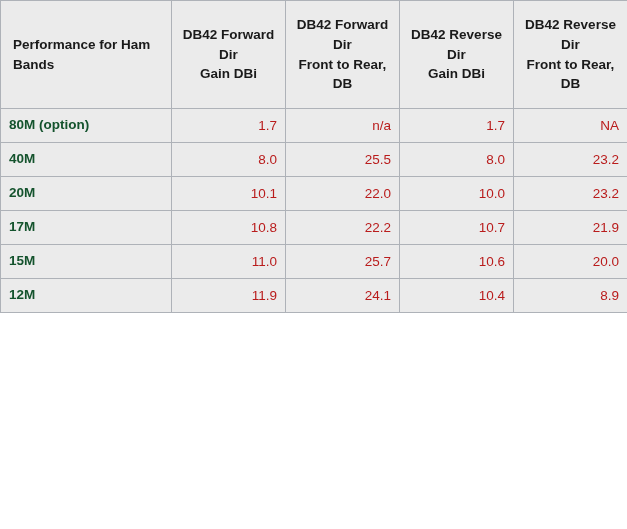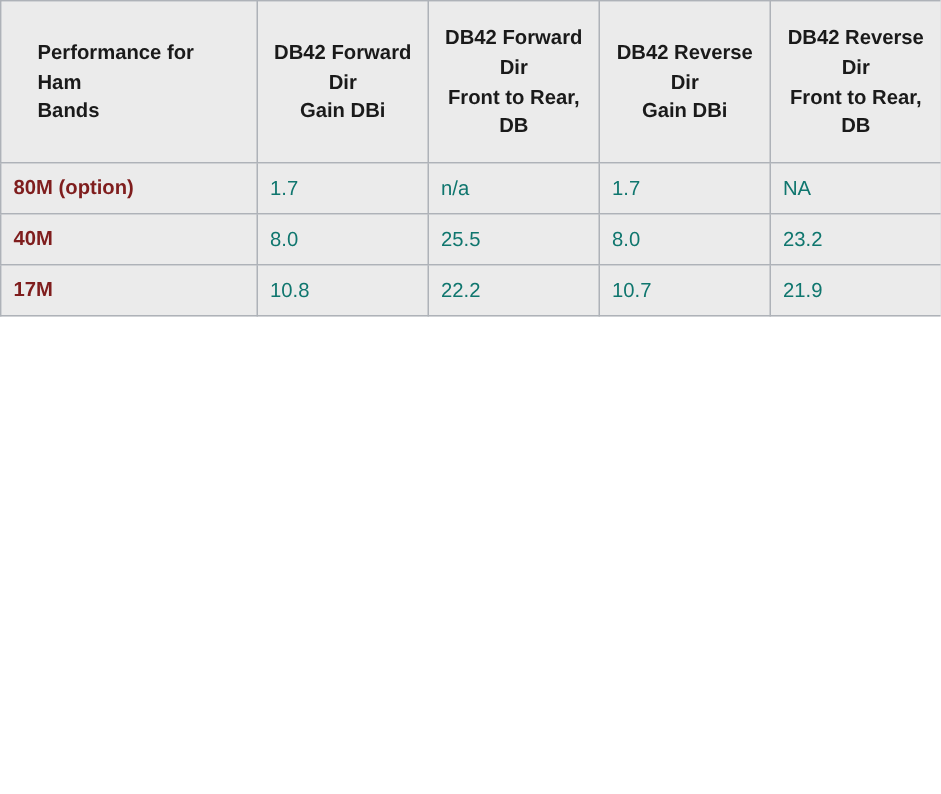--- a/index.html
+++ b/index.html
@@ -29,34 +29,34 @@
     color: #1a1a1a;
     font-size: 13.5px;
     font-weight: bold;
     line-height: 1.45;
     padding: 8px 10px;
     text-align: center;
     height: 108px;
   }
   #perf-table thead th.col-label {
     text-align: left;
-    padding-left: 24px;
+    padding-left: 12px;
   }
   
   #perf-table tbody td {
     background: #ebebeb;
     font-size: 13.5px;
-    color: #0f766e;
-    text-align: left;
+    color: #b91c1c;
+    text-align: right;
     padding: 6px 8px;
     height: 34px;
   }
   #perf-table tbody td.band {
     text-align: left;
-    color: #7f1d1d;
+    color: #14532d;
     font-weight: bold;
     padding-left: 8px;
     line-height: 1.5;
   }
   
   col.c0 { width: 171px; }
   col.c1 { width: 114px; }
   col.c2 { width: 114px; }
   col.c3 { width: 114px; }
   col.c4 { width: 114px; }
@@ -90,20 +90,41 @@
         <td>NA</td>
       </tr>
       <tr>
         <td class="band">40M</td>
         <td>8.0</td>
         <td>25.5</td>
         <td>8.0</td>
         <td>23.2</td>
       </tr>
       <tr>
+        <td class="band">20M</td>
+        <td>10.1</td>
+        <td>22.0</td>
+        <td>10.0</td>
+        <td>23.2</td>
+      </tr>
+      <tr>
         <td class="band">17M</td>
         <td>10.8</td>
         <td>22.2</td>
         <td>10.7</td>
         <td>21.9</td>
       </tr>
+      <tr>
+        <td class="band">15M</td>
+        <td>11.0</td>
+        <td>25.7</td>
+        <td>10.6</td>
+        <td>20.0</td>
+      </tr>
+      <tr>
+        <td class="band">12M</td>
+        <td>11.9</td>
+        <td>24.1</td>
+        <td>10.4</td>
+        <td>8.9</td>
+      </tr>
     </tbody>
 </table>
 
 </body></html>

